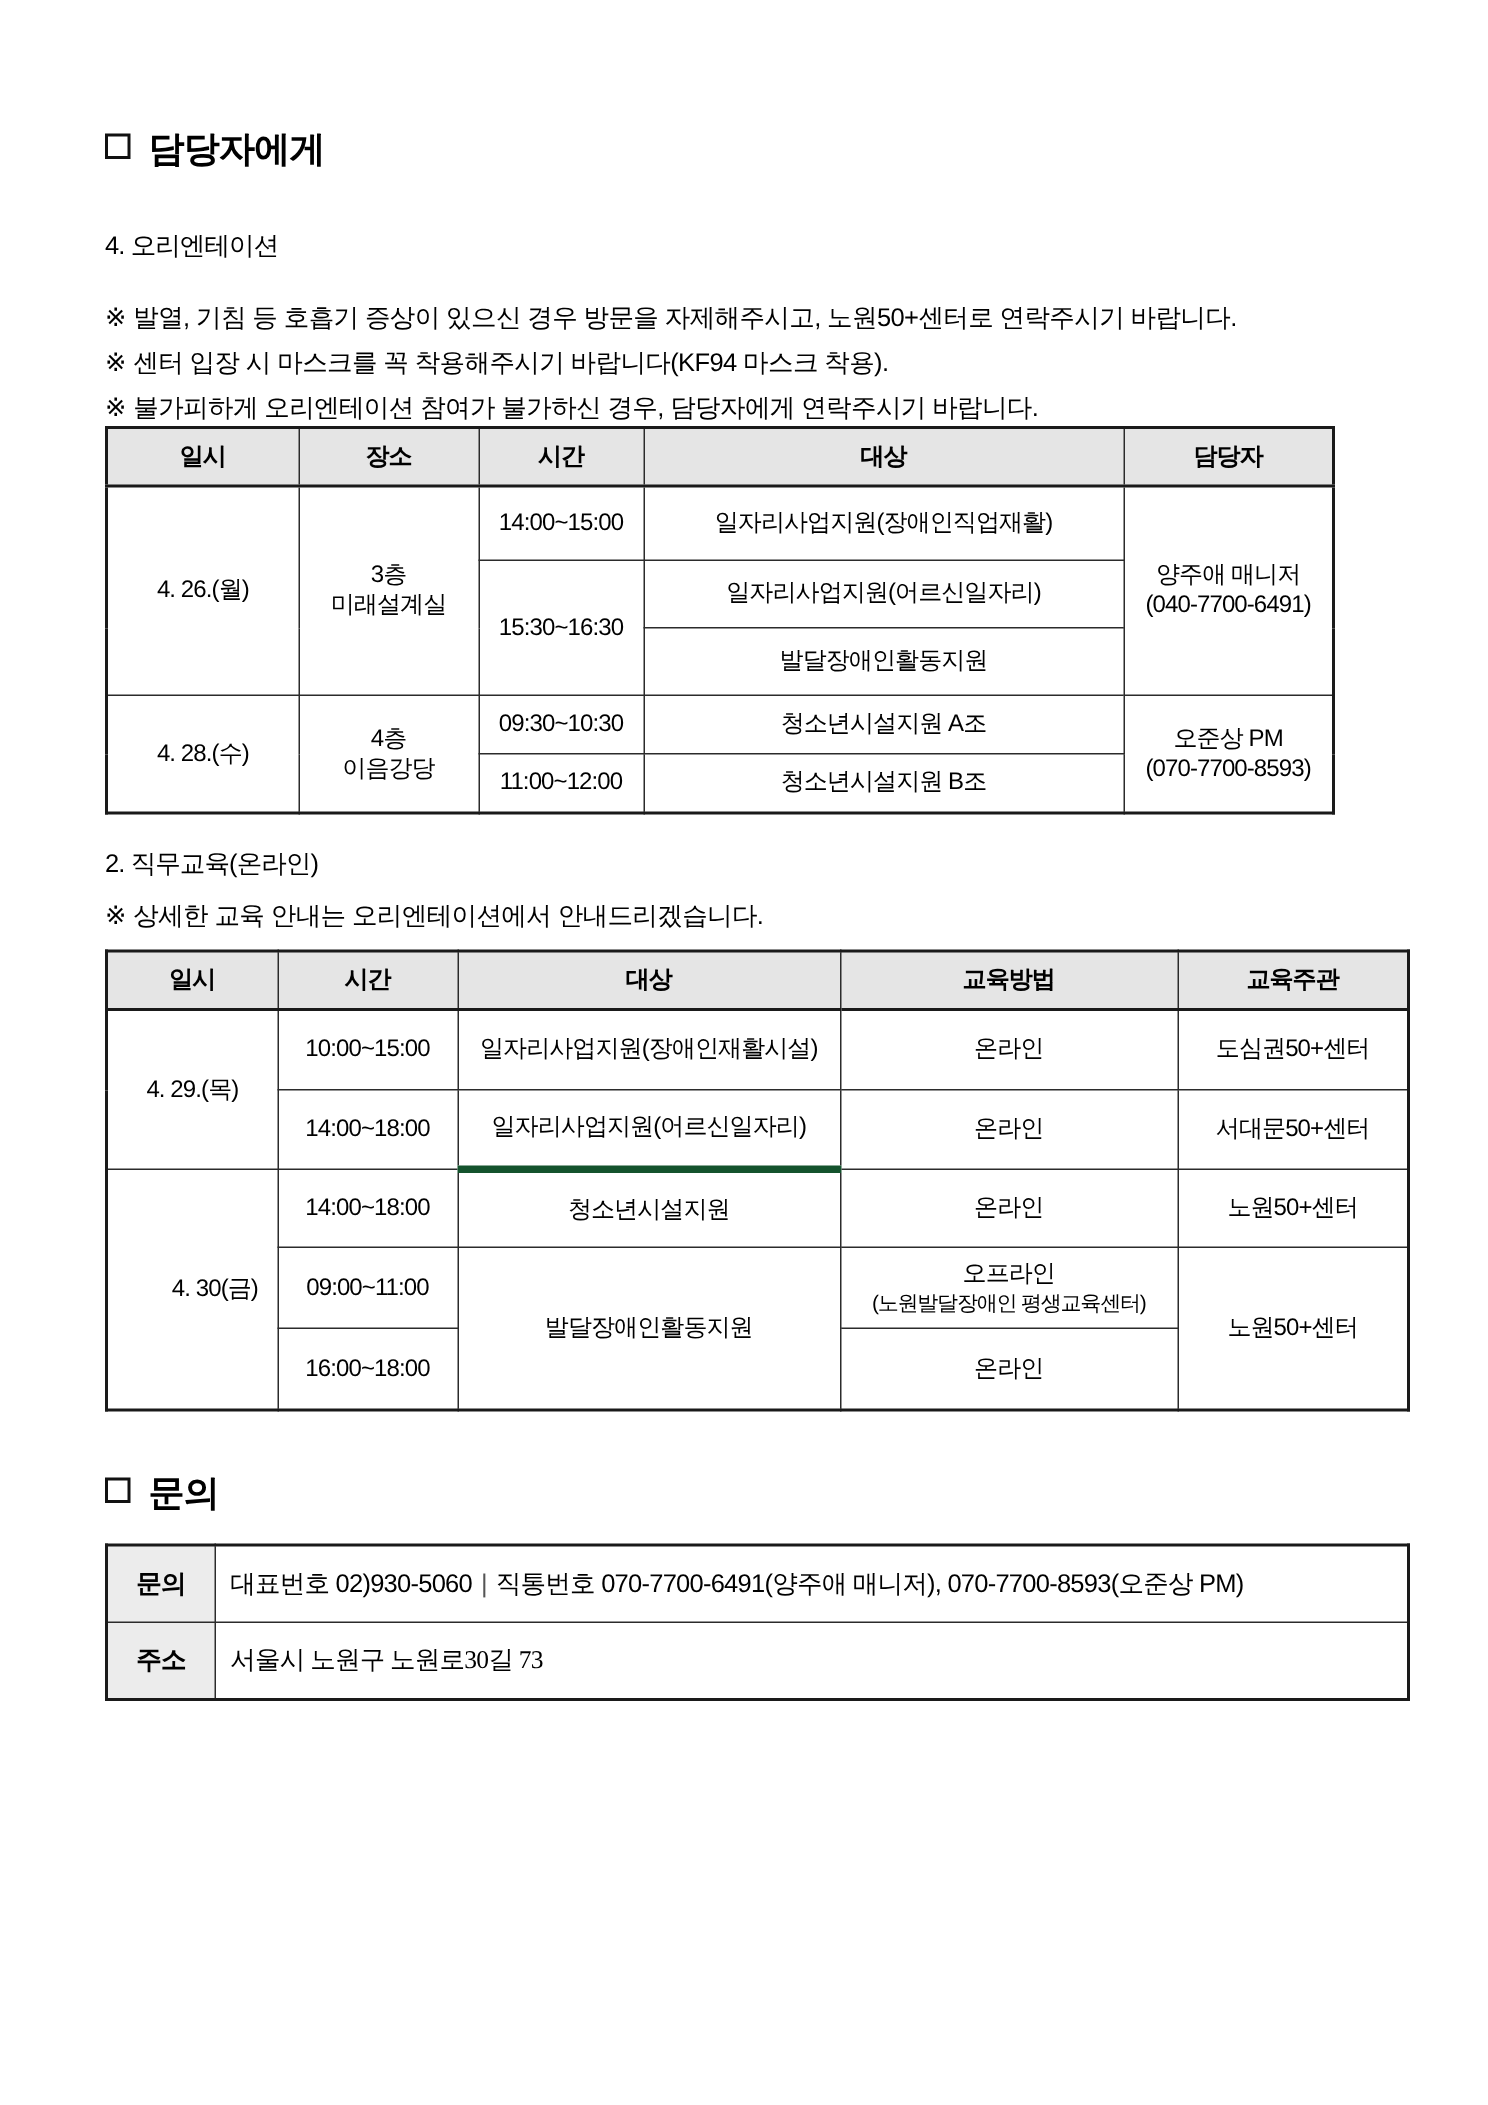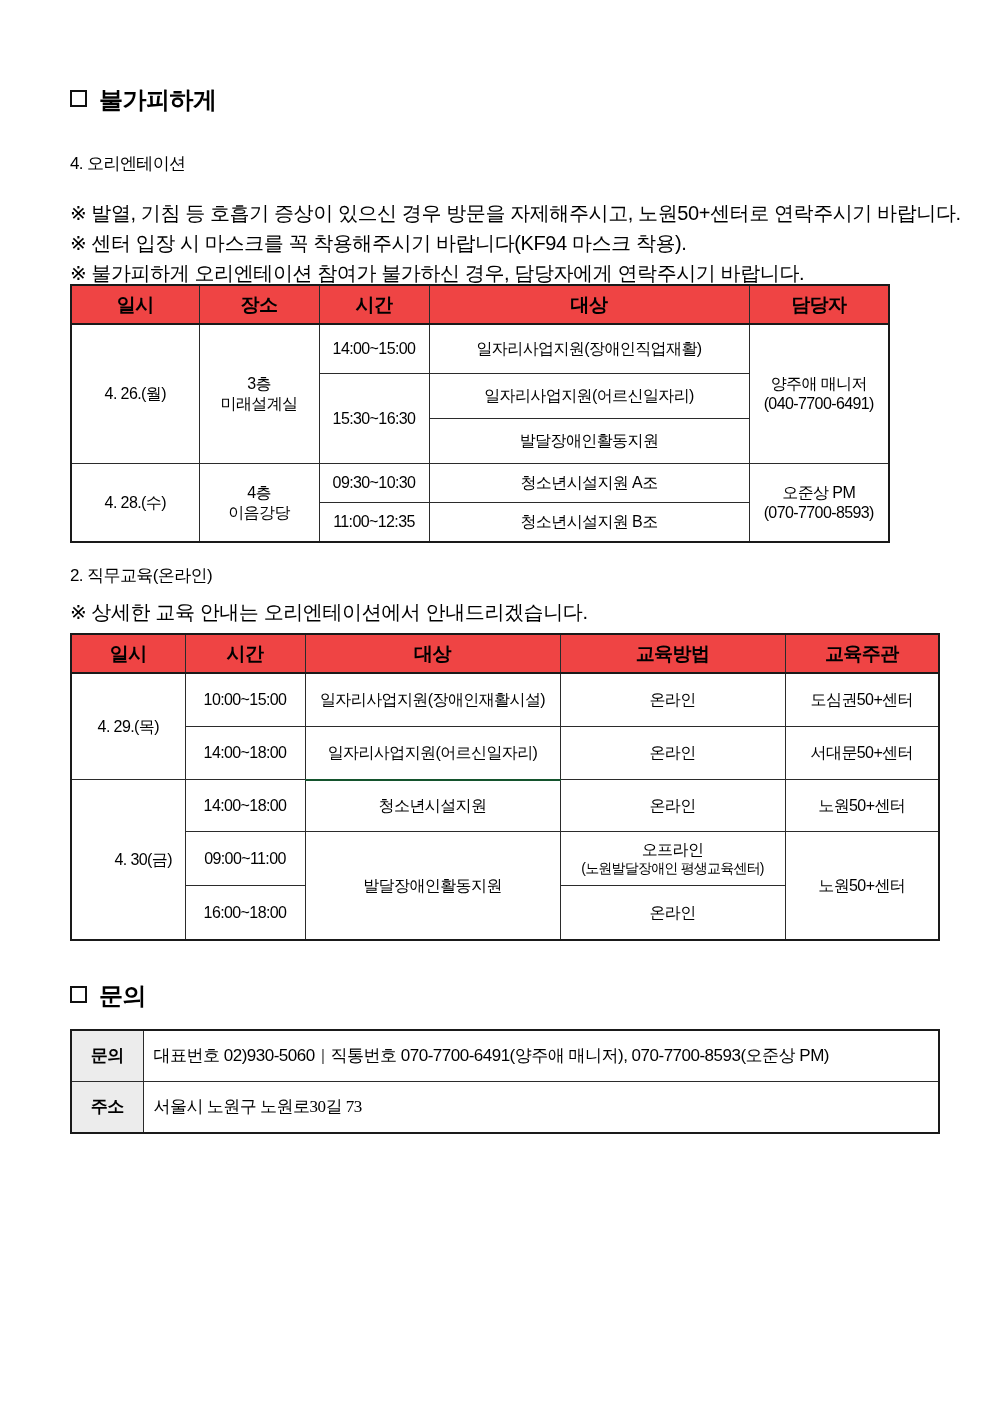--- a/index.html
+++ b/index.html
@@ -46,21 +46,21 @@
   .sub-heading {
     position: absolute;
     font-size: 17px;
     font-weight: normal;
     letter-spacing: -0.6px;
     line-height: 1;
     white-space: nowrap;
   }
   .note-line {
     position: absolute;
-    font-size: 20px;
+    font-size: 17px;
     letter-spacing: -0.4px;
     line-height: 1;
     white-space: nowrap;
     font-weight: 500;
   }
   .note-line .mark {
     margin-right: 5px;
   }
 
   
@@ -76,23 +76,23 @@
     text-align: center;
     vertical-align: middle;
     font-size: 16px;
     letter-spacing: -0.6px;
     font-weight: normal;
     padding: 3px 2px;
     line-height: 1.25;
     color: #000;
   }
   table.doc-table thead th {
-    background: #ef4444;
+    background: #e5e5e5;
     font-weight: bold;
-    font-size: 19px;
+    font-size: 16px;
     height: 31px;
     border-bottom: 2px solid #1a1a1a;
   }
   table.doc-table {
     border: 2px solid #1a1a1a;
   }
   table.doc-table tbody tr:last-child td {
     border-bottom: none;
   }
   .cell-2line {
@@ -135,21 +135,21 @@
     padding: 0 6px;
     color: #555;
   }
 </style>
 </head>
 <body>
 
 <div class="page">
 
   <div class="section-heading" style="left:70px; top:88px;">
-    <span class="box-glyph"></span><span>불가피하게</span>
+    <span class="box-glyph"></span><span>담당자에게</span>
   </div>
 
   <div class="sub-heading" style="left:70px; top:155px;">4. 오리엔테이션</div>
 
   <div class="note-line" style="left:70px; top:203px;">
     <span class="mark">※</span><span>발열, 기침 등 호흡기 증상이 있으신 경우 방문을 자제해주시고, 노원50+센터로 연락주시기 바랍니다.</span>
   </div>
   <div class="note-line" style="left:70px; top:233px;">
     <span class="mark">※</span><span>센터 입장 시 마스크를 꼭 착용해주시기 바랍니다(KF94 마스크 착용).</span>
   </div>
@@ -204,21 +204,21 @@
           <span>이음강당</span>
         </td>
         <td style="height:32px;">09:30~10:30</td>
         <td>청소년시설지원 A조</td>
         <td rowspan="2" class="cell-2line" style="border-top:1px solid #2b2b2b;">
           <span>오준상 PM</span><br>
           <span>(070-7700-8593)</span>
         </td>
       </tr>
       <tr>
-        <td style="height:32px;">11:00~12:35</td>
+        <td style="height:32px;">11:00~12:00</td>
         <td>청소년시설지원 B조</td>
       </tr>
     </tbody>
   </table>
 
   <div class="sub-heading" style="left:70px; top:567px;">2. 직무교육(온라인)</div>
 
   <div class="note-line" style="left:70px; top:602px;">
     <span class="mark">※</span><span>상세한 교육 안내는 오리엔테이션에서 안내드리겠습니다.</span>
   </div>
@@ -252,21 +252,21 @@
       <tr>
         <td style="height:46px;">14:00~18:00</td>
         <td>일자리사업지원(어르신일자리)</td>
         <td>온라인</td>
         <td>서대문50+센터</td>
       </tr>
 
       <tr>
         <td rowspan="3" style="border-top:1px solid #2b2b2b;padding-left:32px;">4. 30(금)</td>
         <td style="height:45px; border-top:1px solid #2b2b2b;">14:00~18:00</td>
-        <td style="border-top:2px solid #14532d;">청소년시설지원</td>
+        <td style="border-top:5px solid #14532d;">청소년시설지원</td>
         <td style="border-top:1px solid #2b2b2b;">온라인</td>
         <td style="border-top:1px solid #2b2b2b;">노원50+센터</td>
       </tr>
       <tr>
         <td style="height:47px;">09:00~11:00</td>
         <td rowspan="2">발달장애인활동지원</td>
         <td class="cell-2line">
           <span>오프라인</span>
           <span class="small-note">(노원발달장애인 평생교육센터)</span>
         </td>

